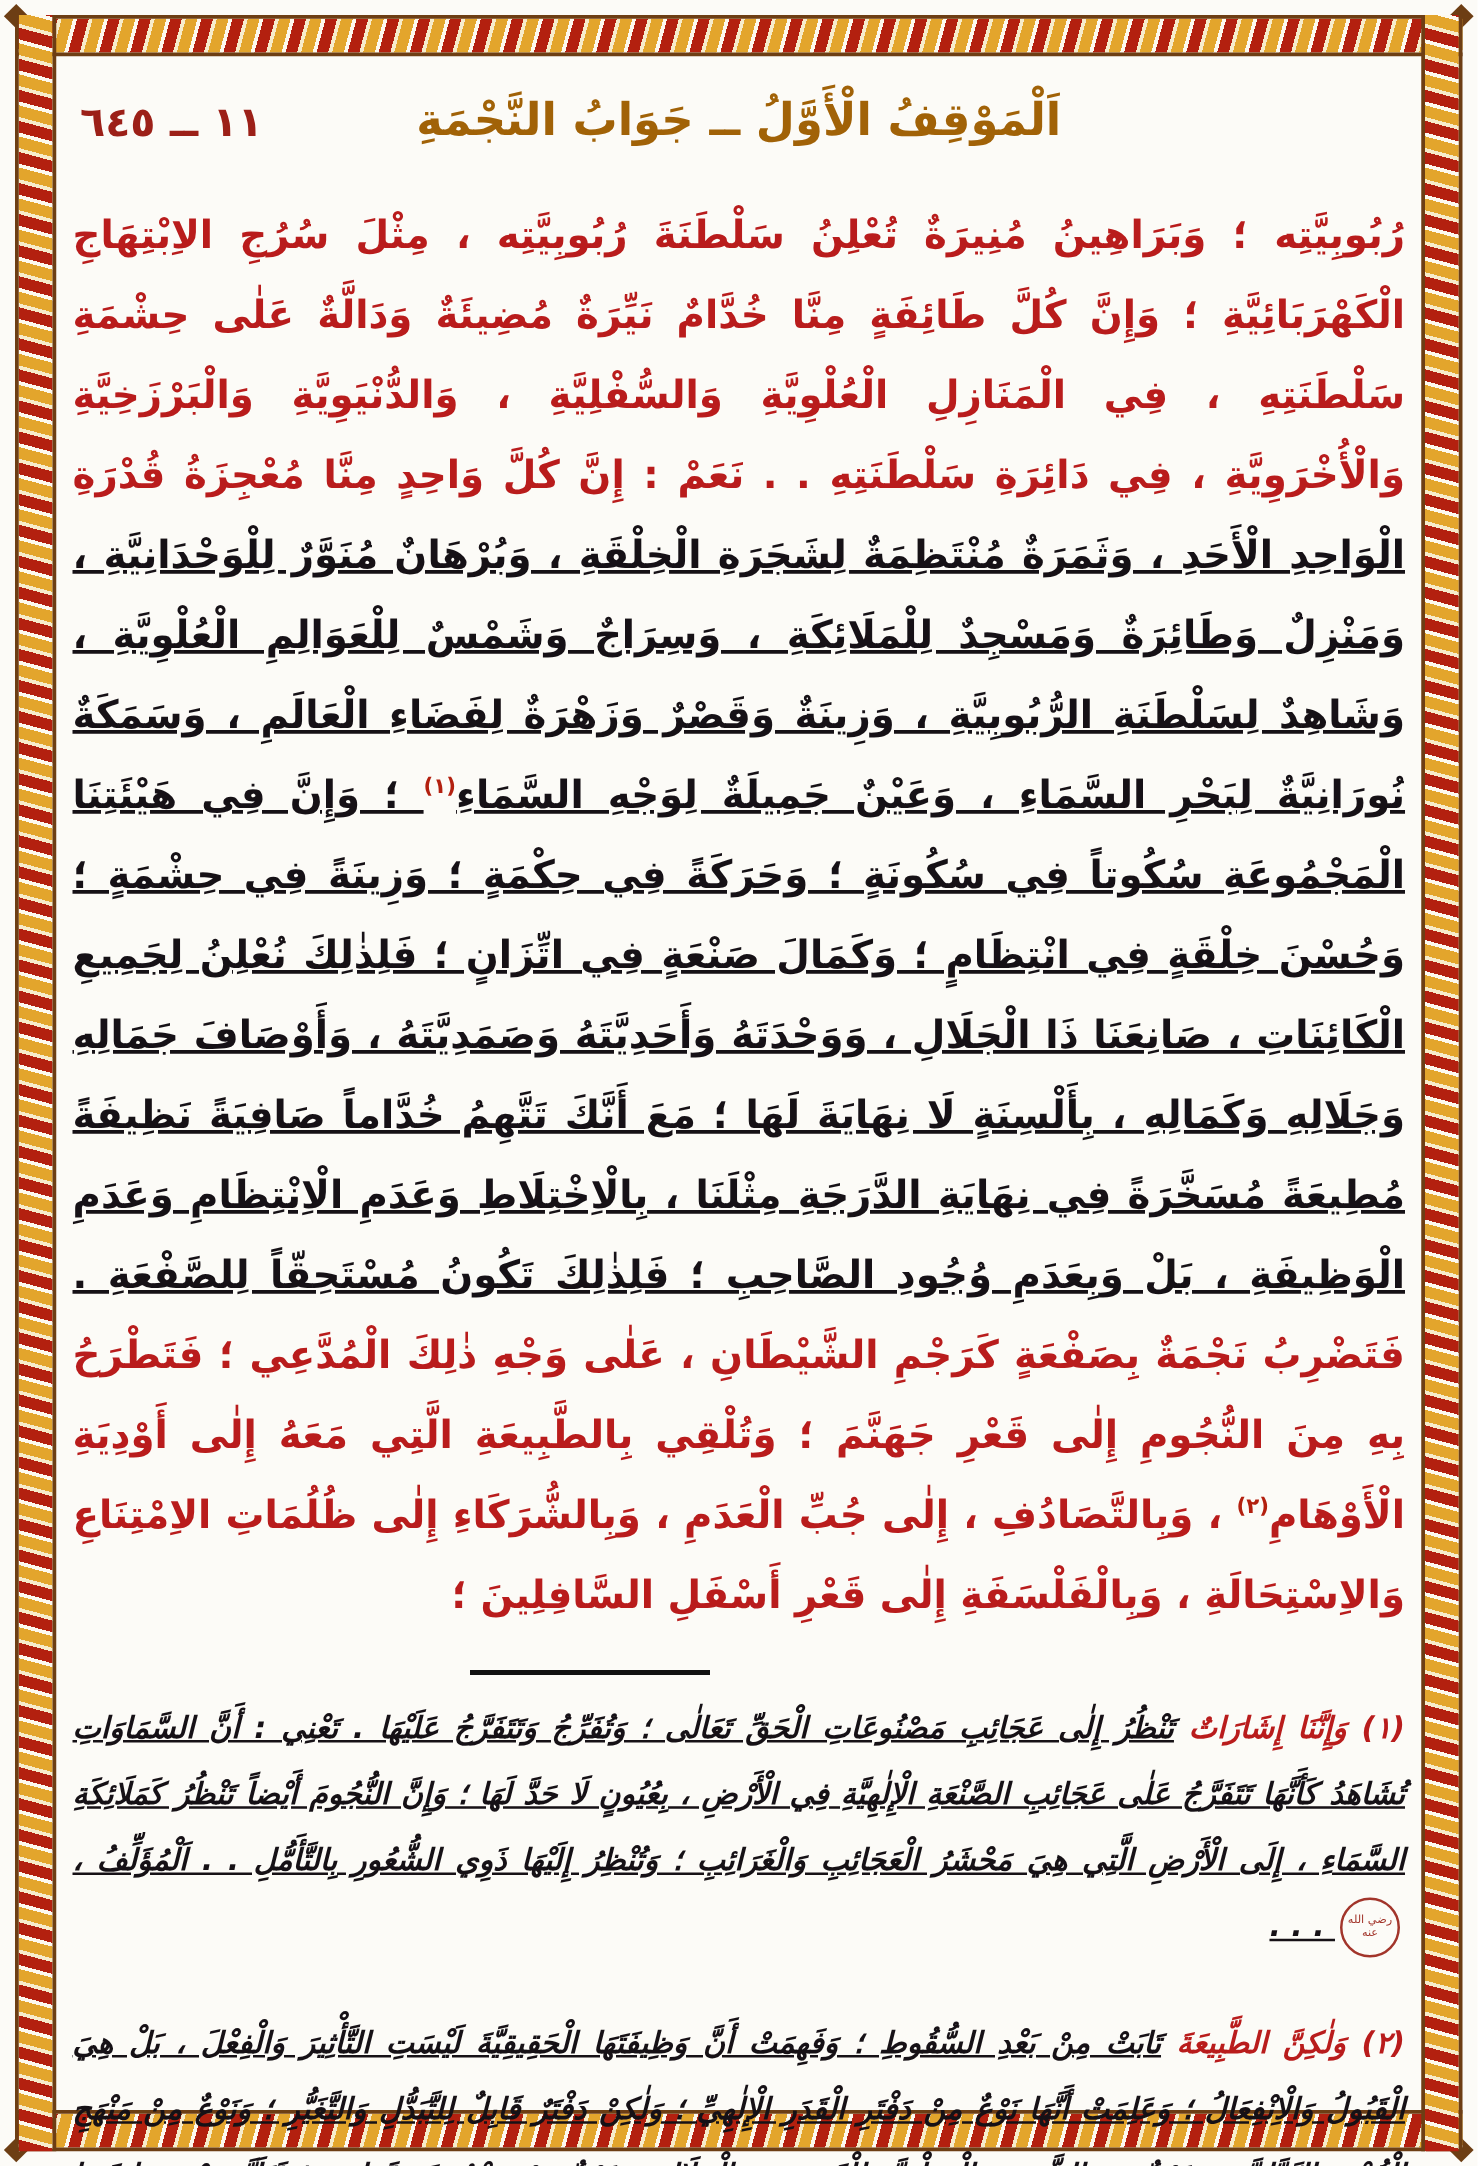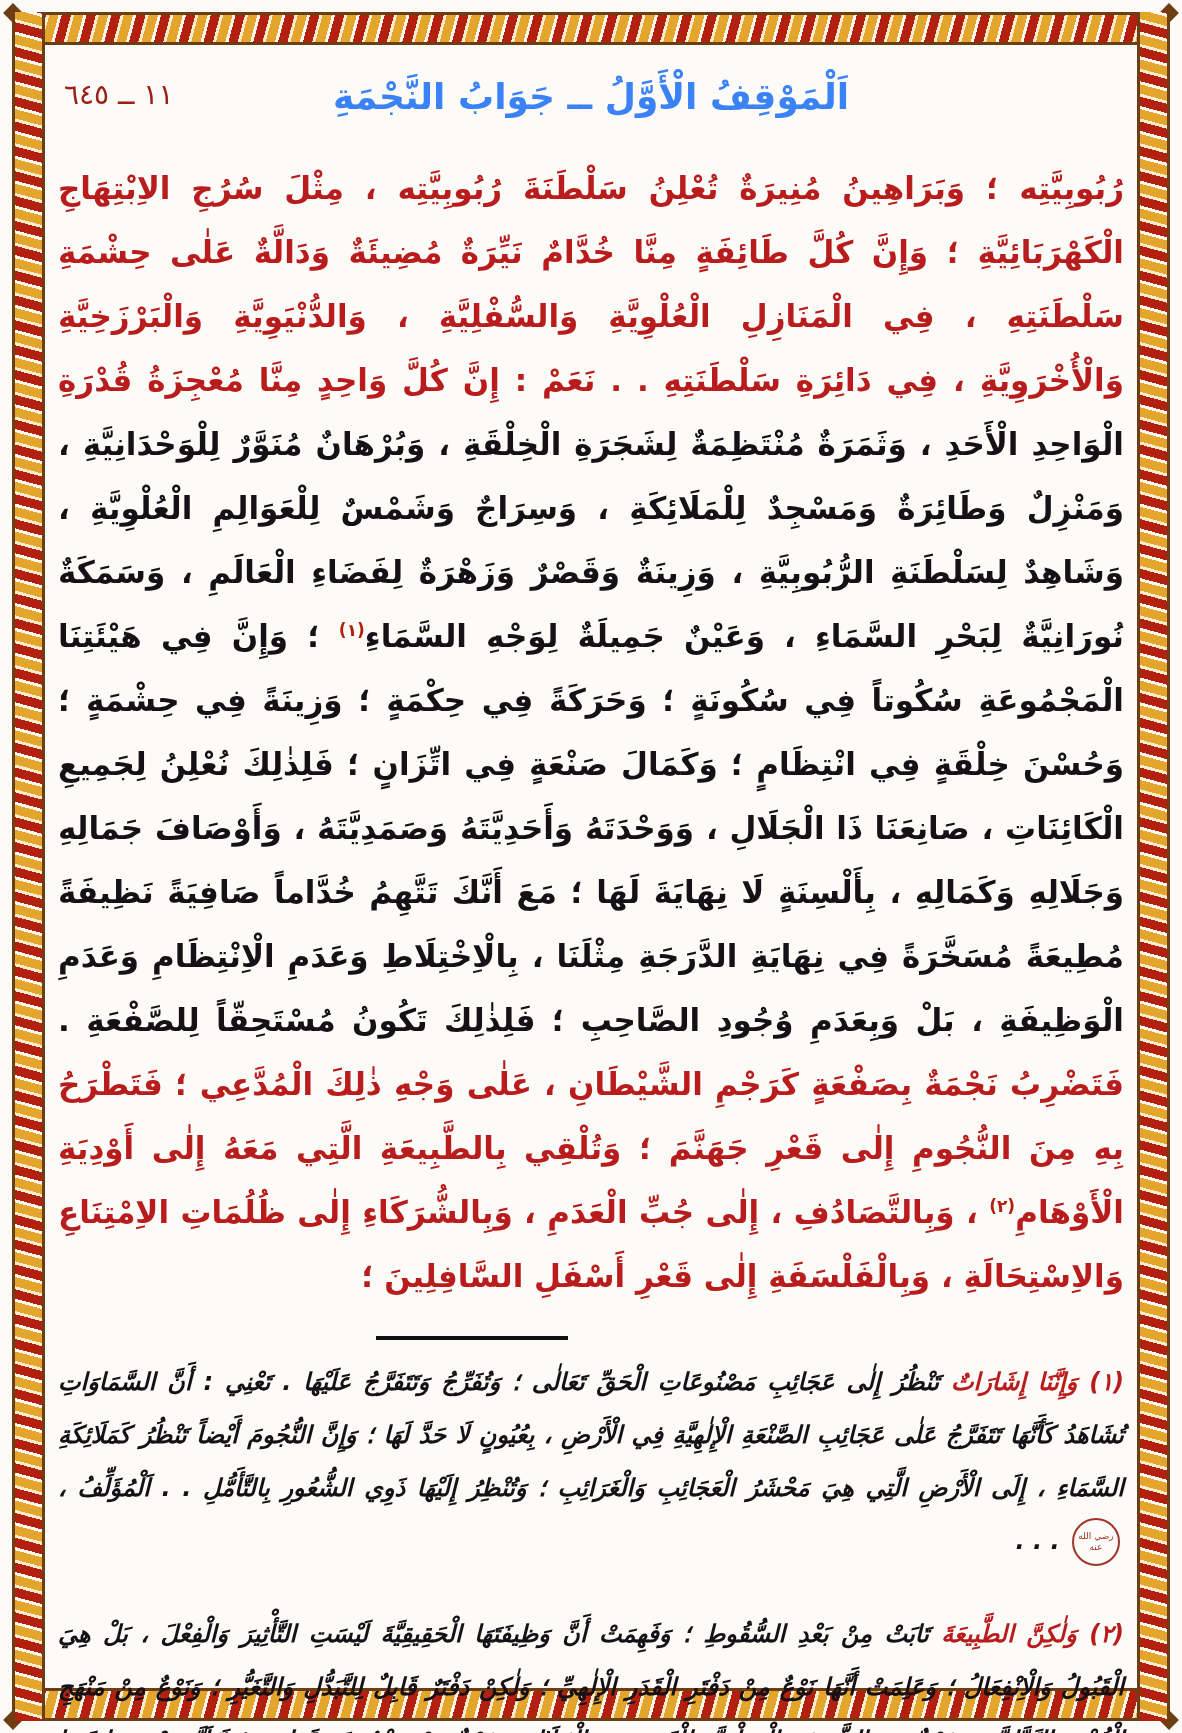--- a/index.html
+++ b/index.html
@@ -38,33 +38,33 @@
   .corner.br{bottom:6px;right:6px;}
 
   
   .content{
     position:absolute;top:48px;bottom:48px;left:58px;right:58px;
     z-index:3;direction:rtl;
   }
   .header-row{position:relative;height:62px;margin-top:28px;}
   .page-title{
     position:absolute;left:0;right:0;text-align:center;
-    color:#3b82f6;font-size:36px;font-weight:bold;
+    color:#a16207;font-size:36px;font-weight:bold;
   }
   .page-numbers{
     position:absolute;right:auto;left:6px;top:2px;
-    color:#9c2018;font-size:28px;font-weight:normal;letter-spacing:2px;
+    color:#9c2018;font-size:33px;font-weight:bold;letter-spacing:2px;
   }
   .body-text{
     margin-top:18px;
     font-size:31px;font-weight:bold;line-height:64px;
     color:#161116;text-align:justify;text-justify:inter-word;
   }
   .seg.red{color:#b91c1c;}
-  .seg.black{color:#161116;}
+  .seg.black{color:#161116;text-decoration:underline;}
   sup.marker{
     color:#b3200f;font-size:0.55em;font-weight:bold;
     vertical-align:super;line-height:0;
   }
   .fn-separator{
     width:192px;height:4px;background:#111;
     margin:28px 556px 16px 0; 
   }
   .footnotes{margin-top:6px;}
   .footnote{

